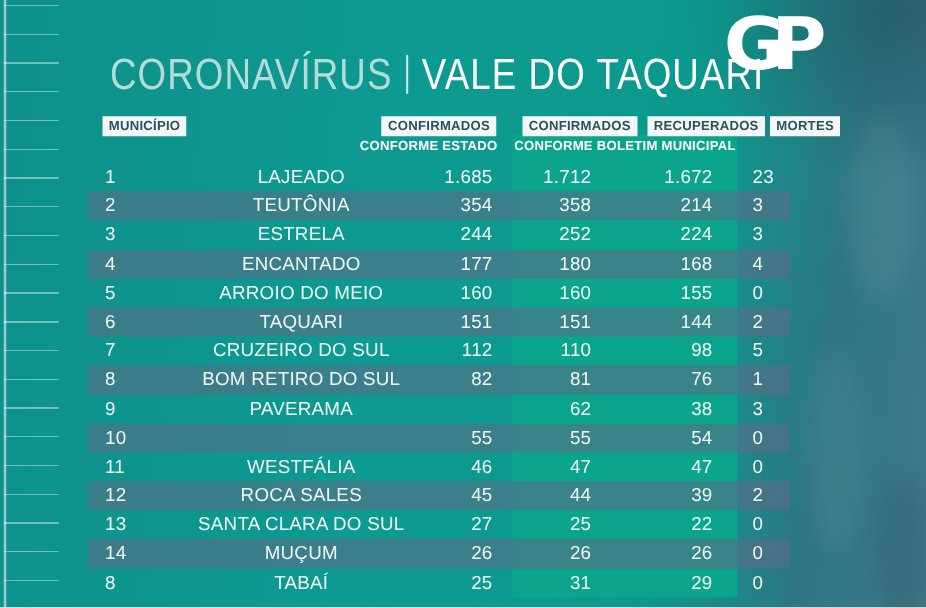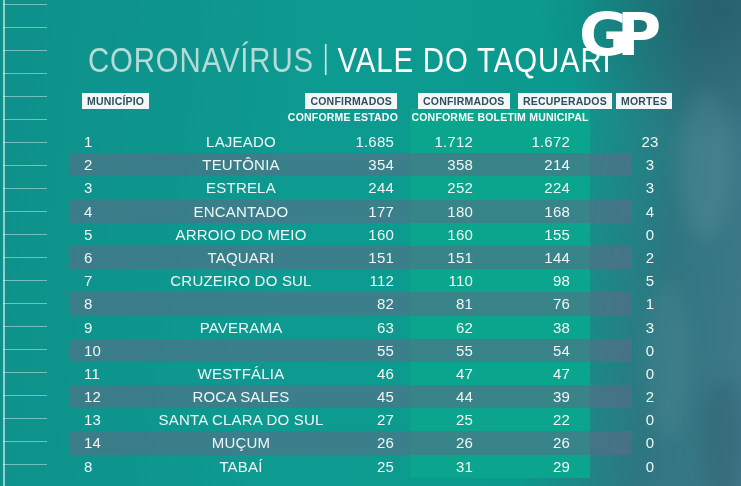--- a/index.html
+++ b/index.html
@@ -88,21 +88,21 @@
   .row.alt { background: rgba(96,106,134,0.55); }
   .cell {
     position: absolute; top: 0; height: 23.2px; line-height: 23.2px;
     color: #F0F7F7; font-size: 15px; letter-spacing: 0.2px; white-space: nowrap;
   }
   .c-rank   { left: 14px;  width: 30px;  text-align: left; }
   .c-name   { left: 46px;  width: 250px; text-align: center; }
   .c-estado { left: 200px; width: 124px; text-align: right; }
   .c-mun    { left: 340px; width: 63px;  text-align: right; }
   .c-rec    { left: 430px; width: 70px;  text-align: right; }
-  .c-mortes { left: 560px; width: 40px;  text-align: center; }
+  .c-mortes { left: 532px; width: 40px;  text-align: left; }
 </style>
 </head>
 <body>
 
 <div class="stage">
 
   <div class="blob blob1"></div>
   <div class="blob blob2"></div>
   <div class="blob blob3"></div>
 
@@ -179,29 +179,29 @@
       <div class="row">
       <span class="cell c-rank">7</span>
       <span class="cell c-name">CRUZEIRO DO SUL</span>
       <span class="cell c-estado">112</span>
       <span class="cell c-mun">110</span>
       <span class="cell c-rec">98</span>
       <span class="cell c-mortes">5</span>
     </div>
       <div class="row alt">
       <span class="cell c-rank">8</span>
+      <span class="cell c-name">BOM RETIRO DO SUL</span>
       <span class="cell c-estado">82</span>
       <span class="cell c-mun">81</span>
       <span class="cell c-rec">76</span>
       <span class="cell c-mortes">1</span>
     </div>
       <div class="row">
       <span class="cell c-rank">9</span>
       <span class="cell c-name">PAVERAMA</span>
-      <span class="cell c-estado">63</span>
       <span class="cell c-mun">62</span>
       <span class="cell c-rec">38</span>
       <span class="cell c-mortes">3</span>
     </div>
       <div class="row alt">
       <span class="cell c-rank">10</span>
       <span class="cell c-estado">55</span>
       <span class="cell c-mun">55</span>
       <span class="cell c-rec">54</span>
       <span class="cell c-mortes">0</span>

